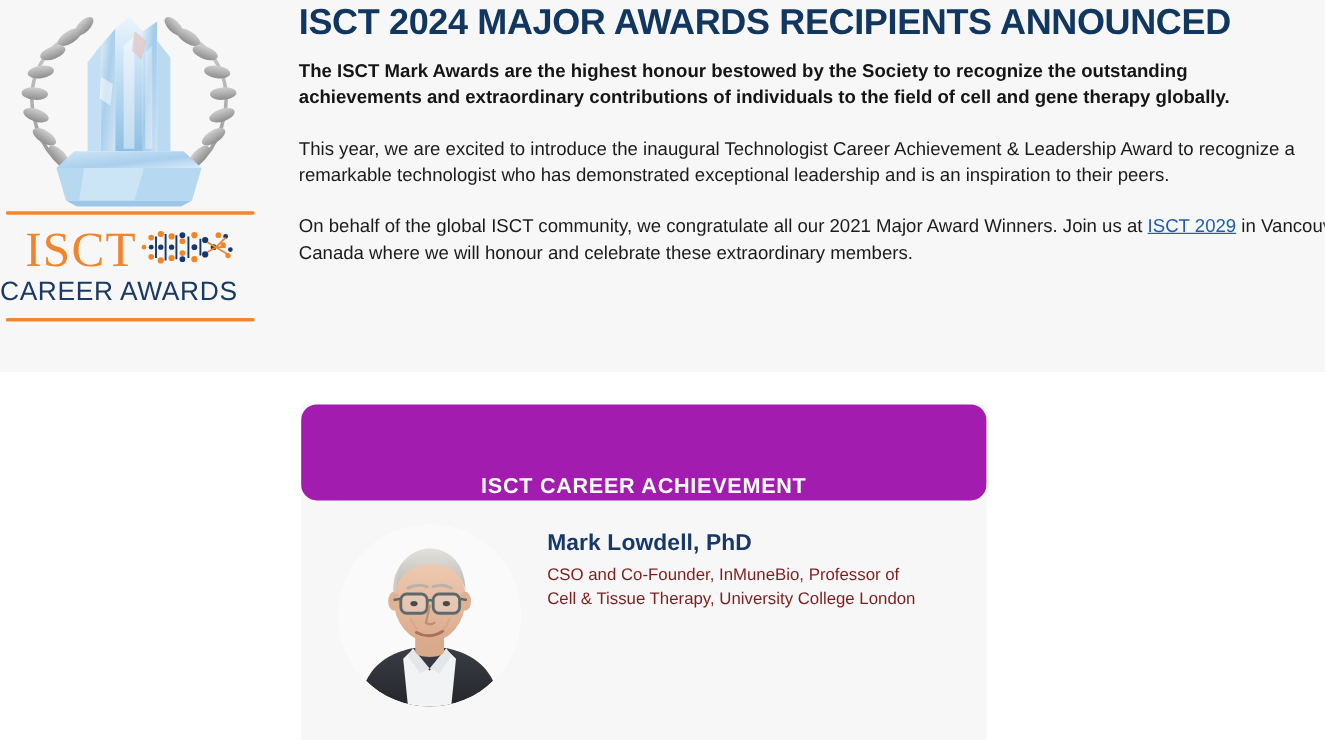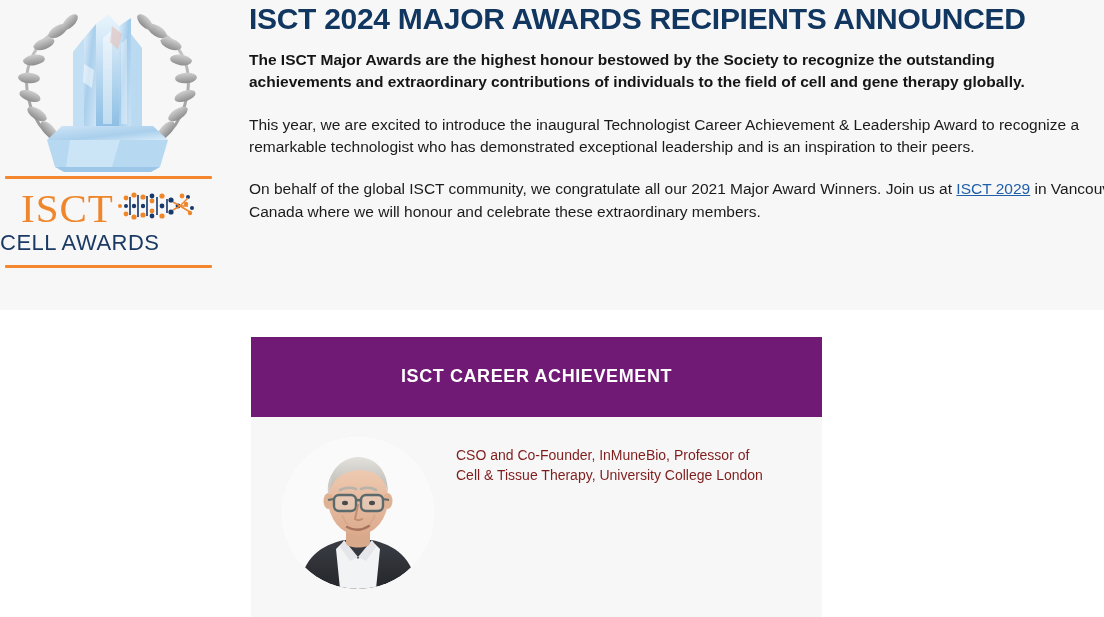--- a/index.html
+++ b/index.html
@@ -68,23 +68,23 @@
   .hero-link {
     color: #1f5fa9; text-decoration: underline; cursor: pointer;
   }
 
   
   .award-card {
     position: absolute; left: 251px; top: 337px; width: 571px; height: 280px;
     background: #f7f7f7;
   }
   .award-banner {
-    width: 571px; height: 80px; background: #701a75;
+    width: 571px; height: 80px; background: #a21caf;
     display: flex; flex-direction: column; align-items: center;
-    justify-content: center; gap: 2px;
+    justify-content: flex-end; gap: 2px; border-radius: 13px;
   }
   .award-banner-line {
     color: #ffffff; font-size: 18px; font-weight: 700;
     letter-spacing: 0.6px; line-height: 1.2;
     display: flex; align-items: center; gap: 7px;
   }
   .ext-link-icon {
     display: inline-flex; width: 17px; height: 17px;
     border: 2px solid #ffffff; border-radius: 3px;
     align-items: center; justify-content: center;
@@ -244,29 +244,29 @@
               </g>
               <g stroke="#f0862b" stroke-width="1.5" fill="none">
                 <path d="M57,14 L64,18 L57,22"></path>
                 <path d="M64,18 L72,10"></path>
                   <path d="M64,18 L74,24"></path>
                 <path d="M64,18 L72,18"></path>
               </g>
             </svg>
           </span>
         </div>
-        <div class="logo-major">CELL AWARDS</div>
+        <div class="logo-major">CAREER AWARDS</div>
       </div>
 
       <div class="hr-orange hr-bottom"></div>
     </div>
 
     <div class="hero-text">
       <h1 class="hero-title">ISCT 2024 MAJOR AWARDS RECIPIENTS ANNOUNCED</h1>
-      <p class="hero-lead">The ISCT Major Awards are the highest honour bestowed by the Society to recognize the outstanding achievements and extraordinary contributions of individuals to the field of cell and gene therapy globally.</p>
+      <p class="hero-lead">The ISCT Mark Awards are the highest honour bestowed by the Society to recognize the outstanding achievements and extraordinary contributions of individuals to the field of cell and gene therapy globally.</p>
       <p class="hero-para">This year, we are excited to introduce the inaugural Technologist Career Achievement &amp; Leadership Award to recognize a remarkable technologist who has demonstrated exceptional leadership and is an inspiration to their peers.</p>
       <p class="hero-para"><span>On behalf of the global ISCT community, we congratulate all our 2021 Major Award Winners. Join us at </span><a class="hero-link">ISCT 2029</a><span> in Vancouver, Canada where we will honour and celebrate these extraordinary members.</span></p>
     </div>
   </div>
 
   <div class="award-card">
 
     <div class="award-banner">
       <div class="award-banner-line">ISCT CAREER ACHIEVEMENT</div>
     </div>
@@ -331,18 +331,19 @@
 
             <path d="M65,90 q11,6 22,-1" stroke="#a9725c" stroke-width="2.4" fill="none" stroke-linecap="round"></path>
 
             <path d="M60,78 q3,7 6,10" stroke="#d3a083" stroke-width="1.6" fill="none" opacity="0.6"></path>
             <path d="M93,78 q-3,7 -6,10" stroke="#d3a083" stroke-width="1.6" fill="none" opacity="0.6"></path>
           </g>
         </svg>
       </div>
 
       <div class="rec-info">
+        <div class="rec-name">Mark Lowdell, PhD</div>
         <div class="rec-role">CSO and Co-Founder, InMuneBio, Professor of Cell &amp; Tissue Therapy, University College London</div>
       </div>
     </div>
   </div>
 
 </div>
 
 </body></html>

